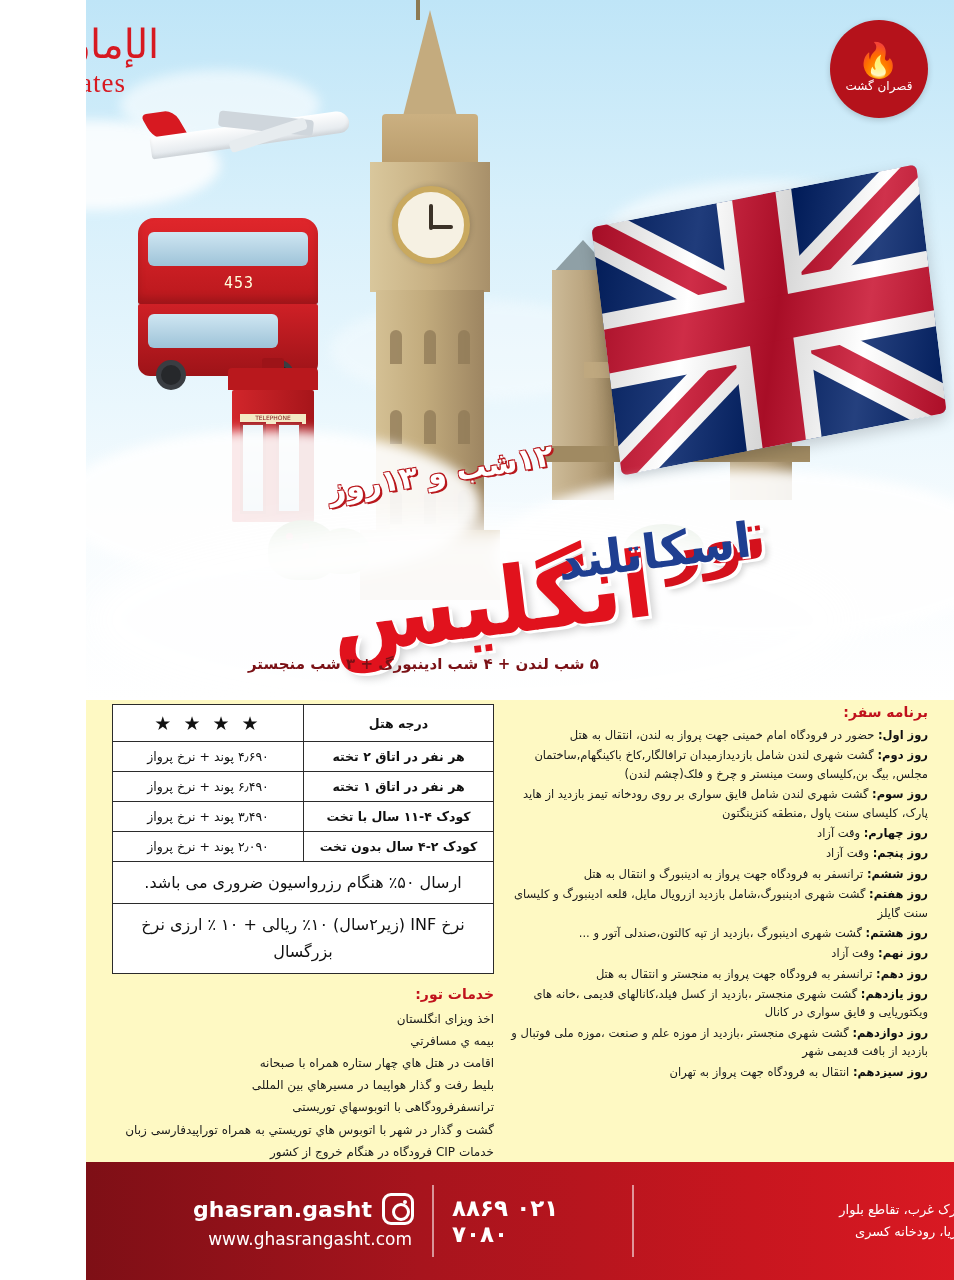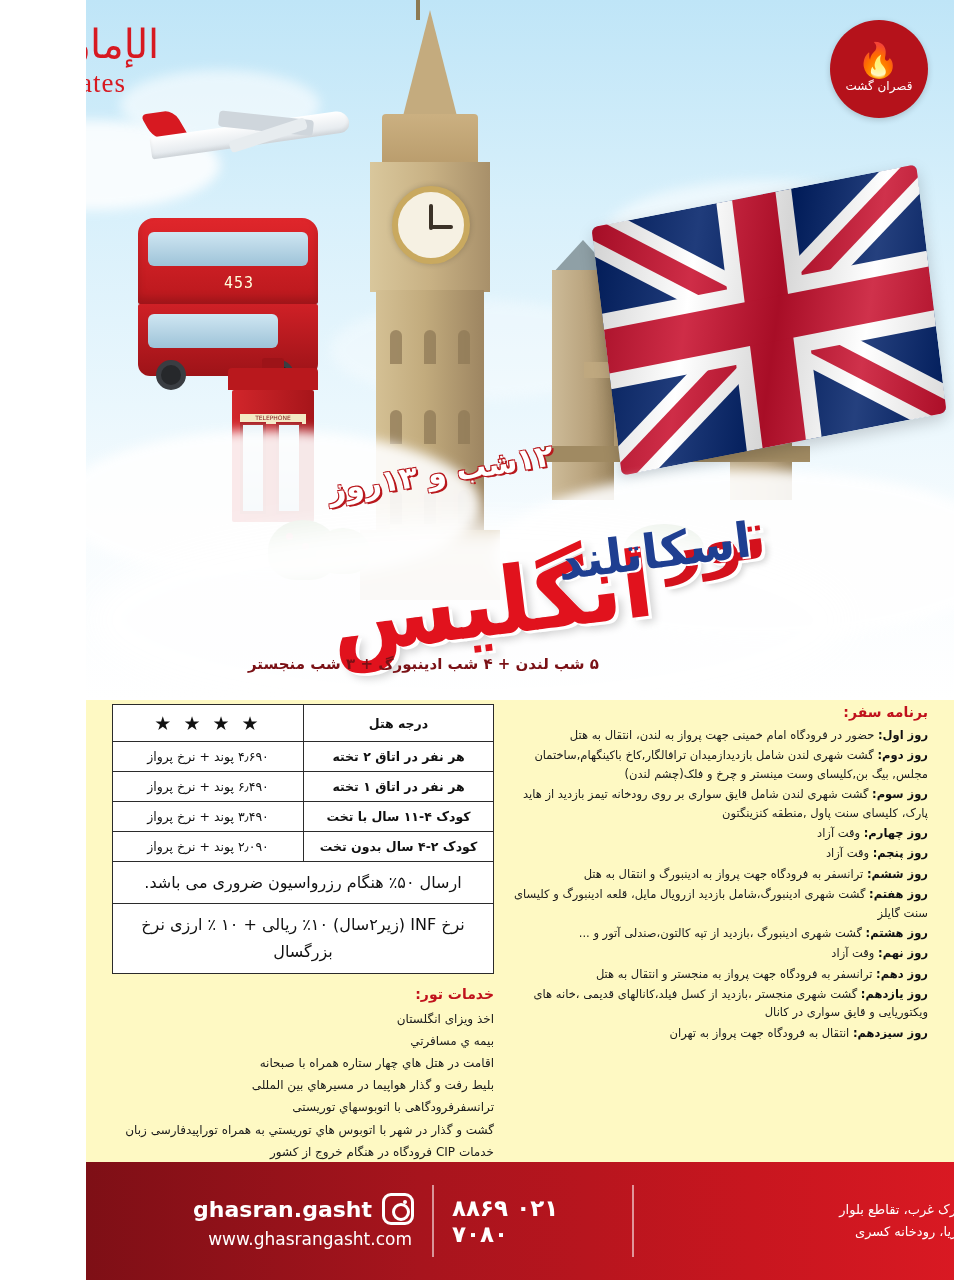--- a/index.html
+++ b/index.html
@@ -594,20 +594,24 @@
         </div>
         <div class="plan-row">
           <b>روز دهم:</b>
           <span>ترانسفر به فرودگاه جهت پرواز به منجستر و انتقال به هتل</span>
         </div>
         <div class="plan-row">
           <b>روز یازدهم:</b>
           <span>گشت شهری منجستر ،بازدید از کسل فیلد،کانالهای قدیمی ،خانه های ویکتوریایی و قایق سواری در کانال</span>
         </div>
         <div class="plan-row">
+          <b>روز دوازدهم:</b>
+          <span>گشت شهری منجستر ،بازدید از موزه علم و صنعت ،موزه ملی فوتبال و بازدید از بافت قدیمی شهر</span>
+        </div>
+        <div class="plan-row">
           <b>روز سیزدهم:</b>
           <span>انتقال به فرودگاه جهت پرواز به تهران</span>
         </div>
       </div>
     </div>
   </div>
 
   <div class="footer">
     <div class="f-address">
       <div>تهران، شهرک غرب، تقاطع بلوار</div>

